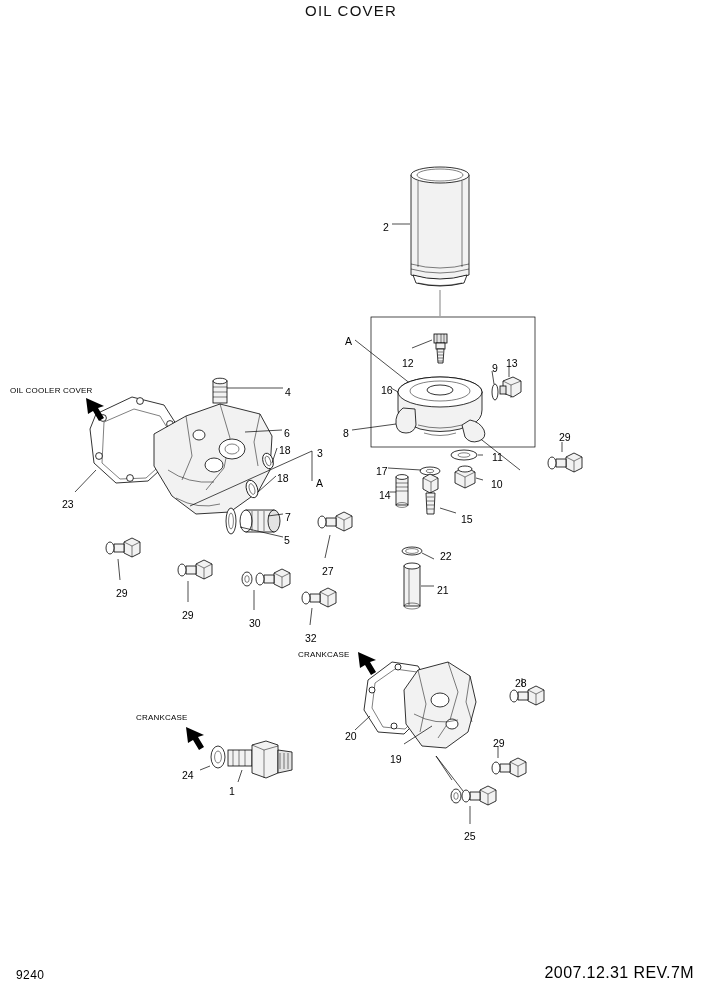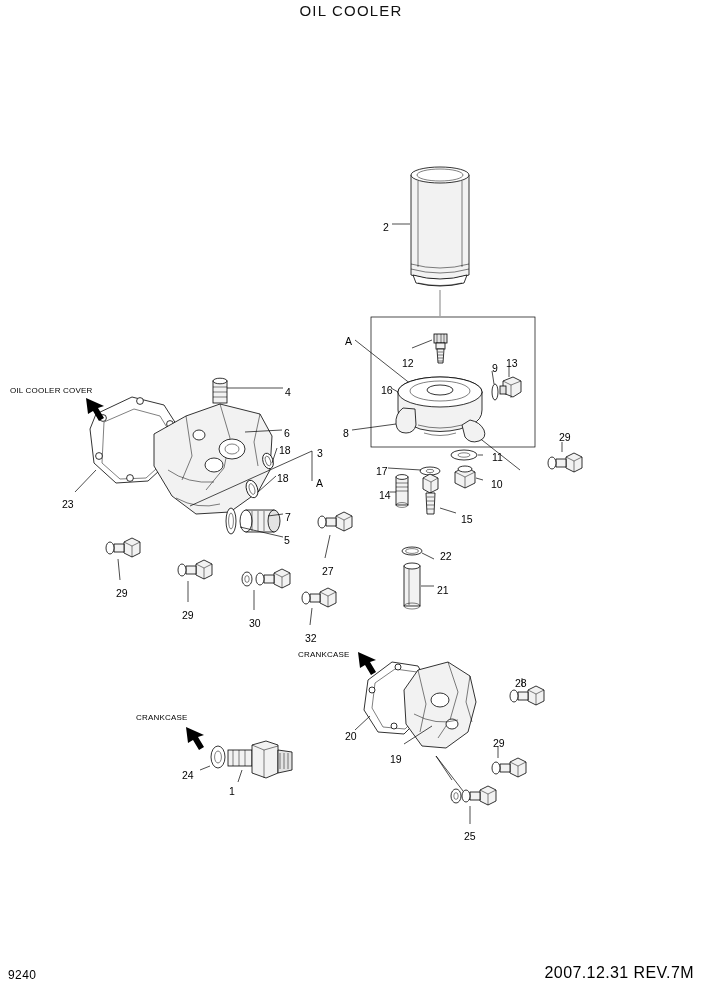--- a/index.html
+++ b/index.html
@@ -26,21 +26,21 @@
     top: 2px;
     left: 0;
     width: 702px;
     text-align: center;
     font-size: 15px;
     letter-spacing: 1.2px;
     color: #111;
   }
   .footer-left {
     position: absolute;
-    left: 8px;
+    left: 16px;
     bottom: 10px;
     font-size: 12px;
     letter-spacing: 0.4px;
   }
   .footer-right {
     position: absolute;
     right: 8px;
     bottom: 10px;
     font-size: 16px;
     letter-spacing: 0.4px;
@@ -71,21 +71,21 @@
   .fill-l { fill: #f2f2f2; stroke: #000; stroke-width: 0.8; }
   .fill-m { fill: #e3e3e3; stroke: #000; stroke-width: 0.8; }
   .hair { stroke: #000; stroke-width: 0.5; fill: none; }
   .arrow { fill: #000; }
 </style>
 </head>
 <body>
 
 <div id="page">
 
-  <div class="title">OIL COOLER</div>
+  <div class="title">OIL COVER</div>
 
   <svg class="art" viewBox="0 0 702 992">
 
     <g>
       <path class="fill-l" d="M411 175 q29 -8 58 0 l0 100 q-29 9 -58 0 z"></path>
       <ellipse class="fill-w" cx="440" cy="175" rx="29" ry="8"></ellipse>
       <path class="hair" d="M411 264 q29 8 58 0"></path>
       <path class="hair" d="M411 269 q29 8 58 0"></path>
       <path class="fill-w" d="M413 275 q27 8 54 0 l-3 8 q-24 6 -48 0 z"></path>
       <path class="hair" d="M418 283 q22 5 44 0"></path>

